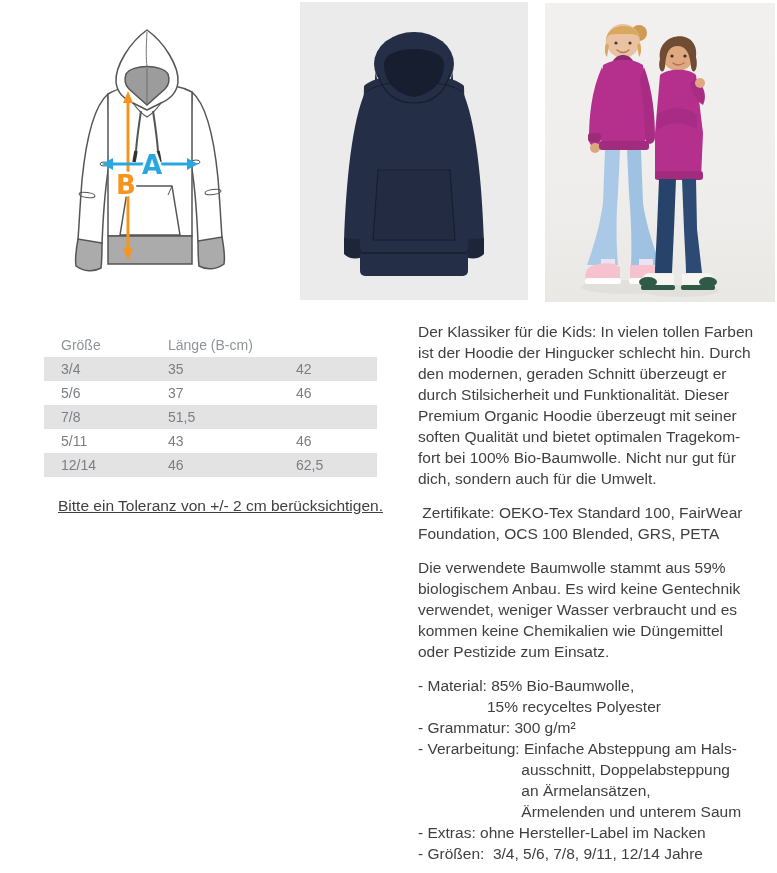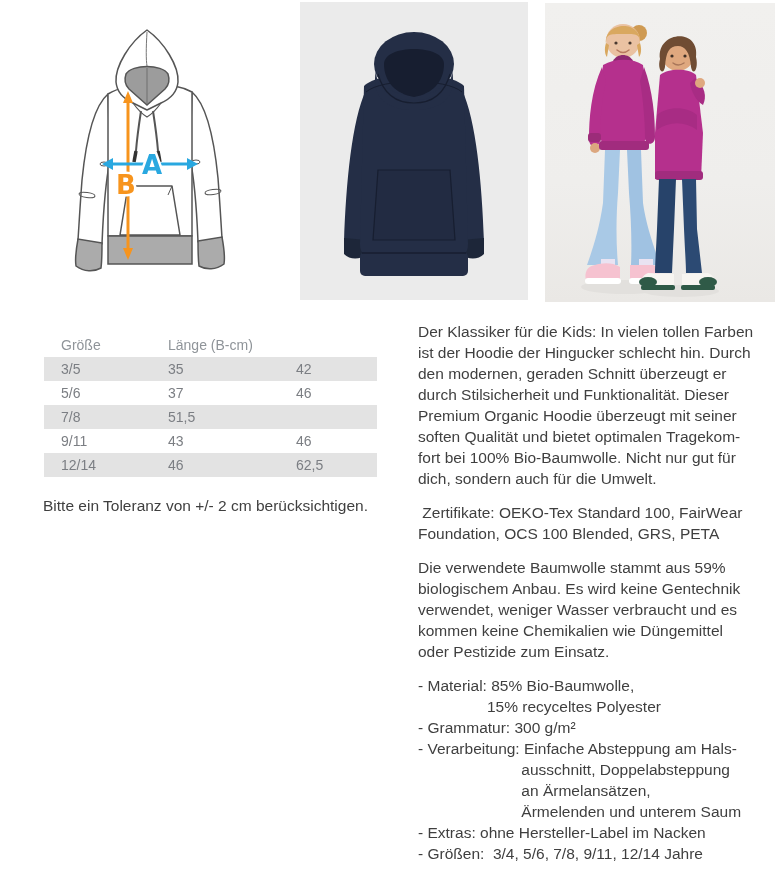--- a/index.html
+++ b/index.html
@@ -18,21 +18,21 @@
                    paint-order:stroke; stroke:#ffffff; stroke-width:5px; }
 
   
   .size-table { position:absolute; left:44px; top:333px; width:333px; font-size:14px; }
   .trow { display:grid; grid-template-columns:107px 128px 98px; height:24px; }
   .tcell { padding-left:17px; line-height:24px; white-space:nowrap; overflow:hidden; }
   .thead .tcell { color:#8f9499; }
   .tbody .tcell { color:#7b7e83; }
   .trow.shade { background:#e3e3e3; }
 
-  .tolerance { position:absolute; left:43px; top:497px; font-size:15.5px; color:#3f3f3f; }
+  .tolerance { position:absolute; left:58px; top:497px; font-size:15.5px; color:#3f3f3f;text-decoration:underline; }
 
   
   .description { position:absolute; left:406px; top:321px; width:372px;
                  font-size:15.5px; line-height:21px; color:#3f3f3f; }
   .description p { margin:0 0 13px 12px; white-space:pre-wrap; }
 </style>
 </head>
 <body>
 
 <div class="canvas">
@@ -161,35 +161,35 @@
 
   <div class="size-table">
     <div class="thead">
       <div class="trow">
         <div class="tcell">Größe</div>
         <div class="tcell">Länge (B-cm)</div>
       </div>
     </div>
     <div class="tbody">
       <div class="trow shade">
-        <div class="tcell">3/5</div>
+        <div class="tcell">3/4</div>
         <div class="tcell">35</div>
         <div class="tcell">42</div>
       </div>
       <div class="trow">
         <div class="tcell">5/6</div>
         <div class="tcell">37</div>
         <div class="tcell">46</div>
       </div>
       <div class="trow shade">
         <div class="tcell">7/8</div>
         <div class="tcell">51,5</div>
       </div>
       <div class="trow">
-        <div class="tcell">9/11</div>
+        <div class="tcell">5/11</div>
         <div class="tcell">43</div>
         <div class="tcell">46</div>
       </div>
       <div class="trow shade">
         <div class="tcell">12/14</div>
         <div class="tcell">46</div>
         <div class="tcell">62,5</div>
       </div>
     </div>
   </div>

